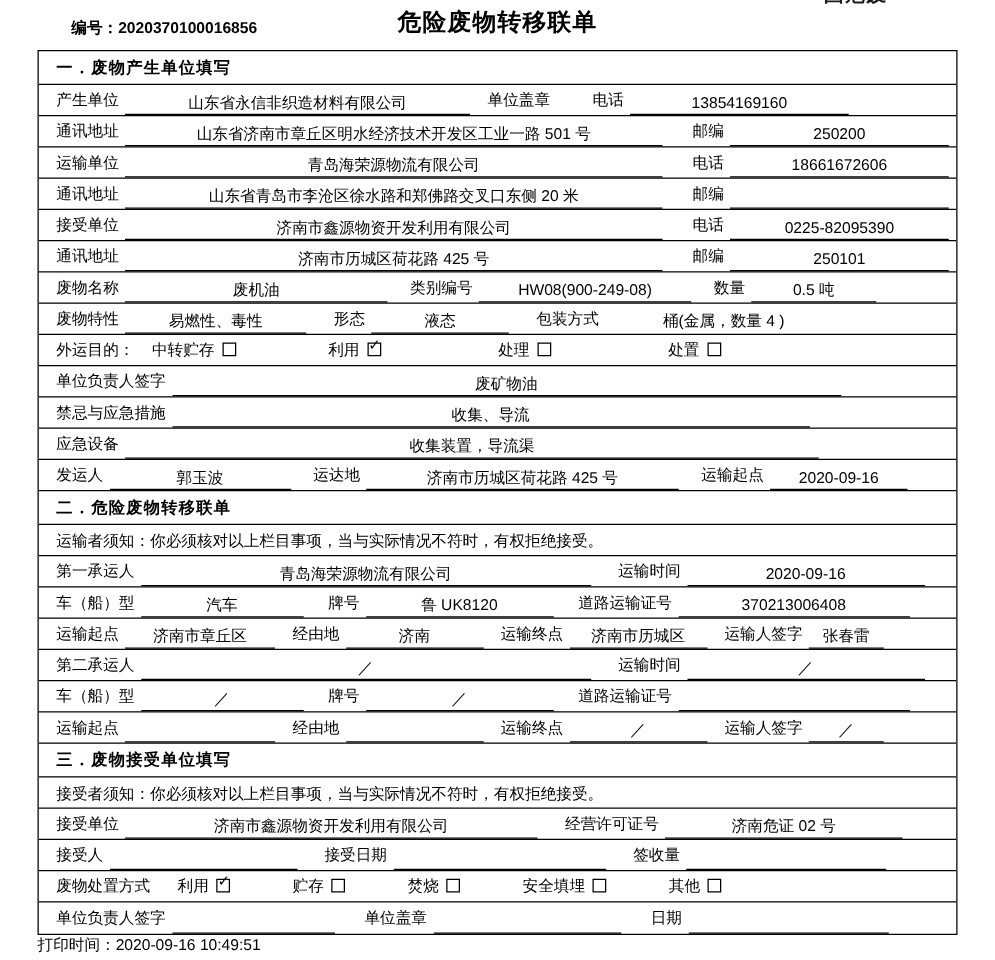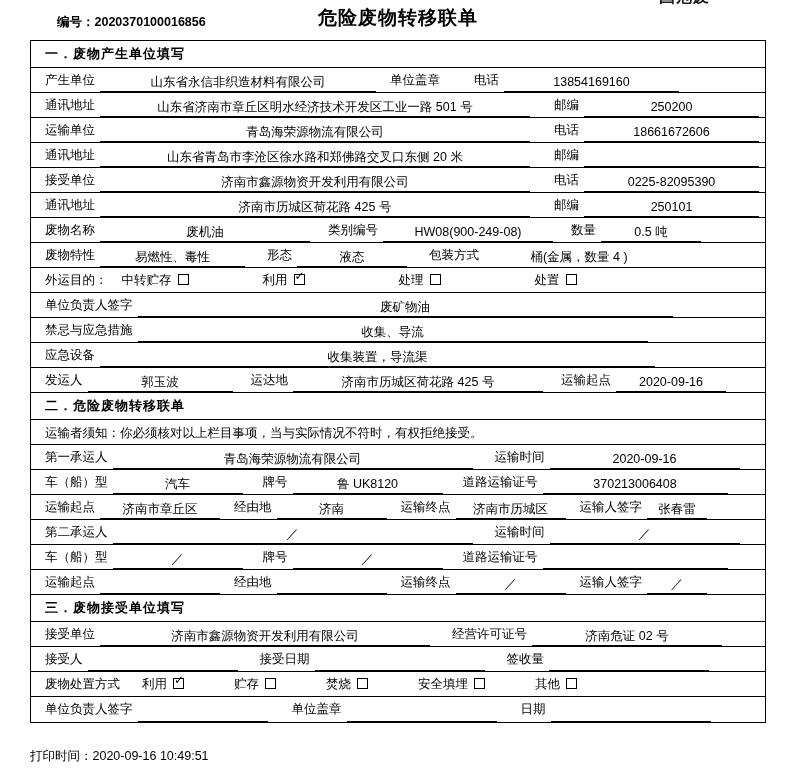--- a/index.html
+++ b/index.html
@@ -298,20 +298,21 @@
       <span class="val" style="width:120px"></span>
       <span class="lbl" style="padding-left:14px">经由地</span>
       <span class="val" style="width:110px"></span>
       <span class="lbl" style="padding-left:14px">运输终点</span>
       <span class="val" style="width:110px">／</span>
       <span class="lbl" style="padding-left:14px">运输人签字</span>
       <span class="val" style="width:60px">／</span>
     </div>
 
     <div class="section-title">三．废物接受单位填写</div>
+    <div class="notice">接受者须知：你必须核对以上栏目事项，当与实际情况不符时，有权拒绝接受。</div>
 
     <div class="row">
       <span class="lbl">接受单位</span>
       <span class="val" style="width:330px">济南市鑫源物资开发利用有限公司</span>
       <span class="lbl" style="padding-left:22px">经营许可证号</span>
       <span class="val" style="width:190px">济南危证 02 号</span>
     </div>
 
     <div class="row">
       <span class="lbl">接受人</span>

